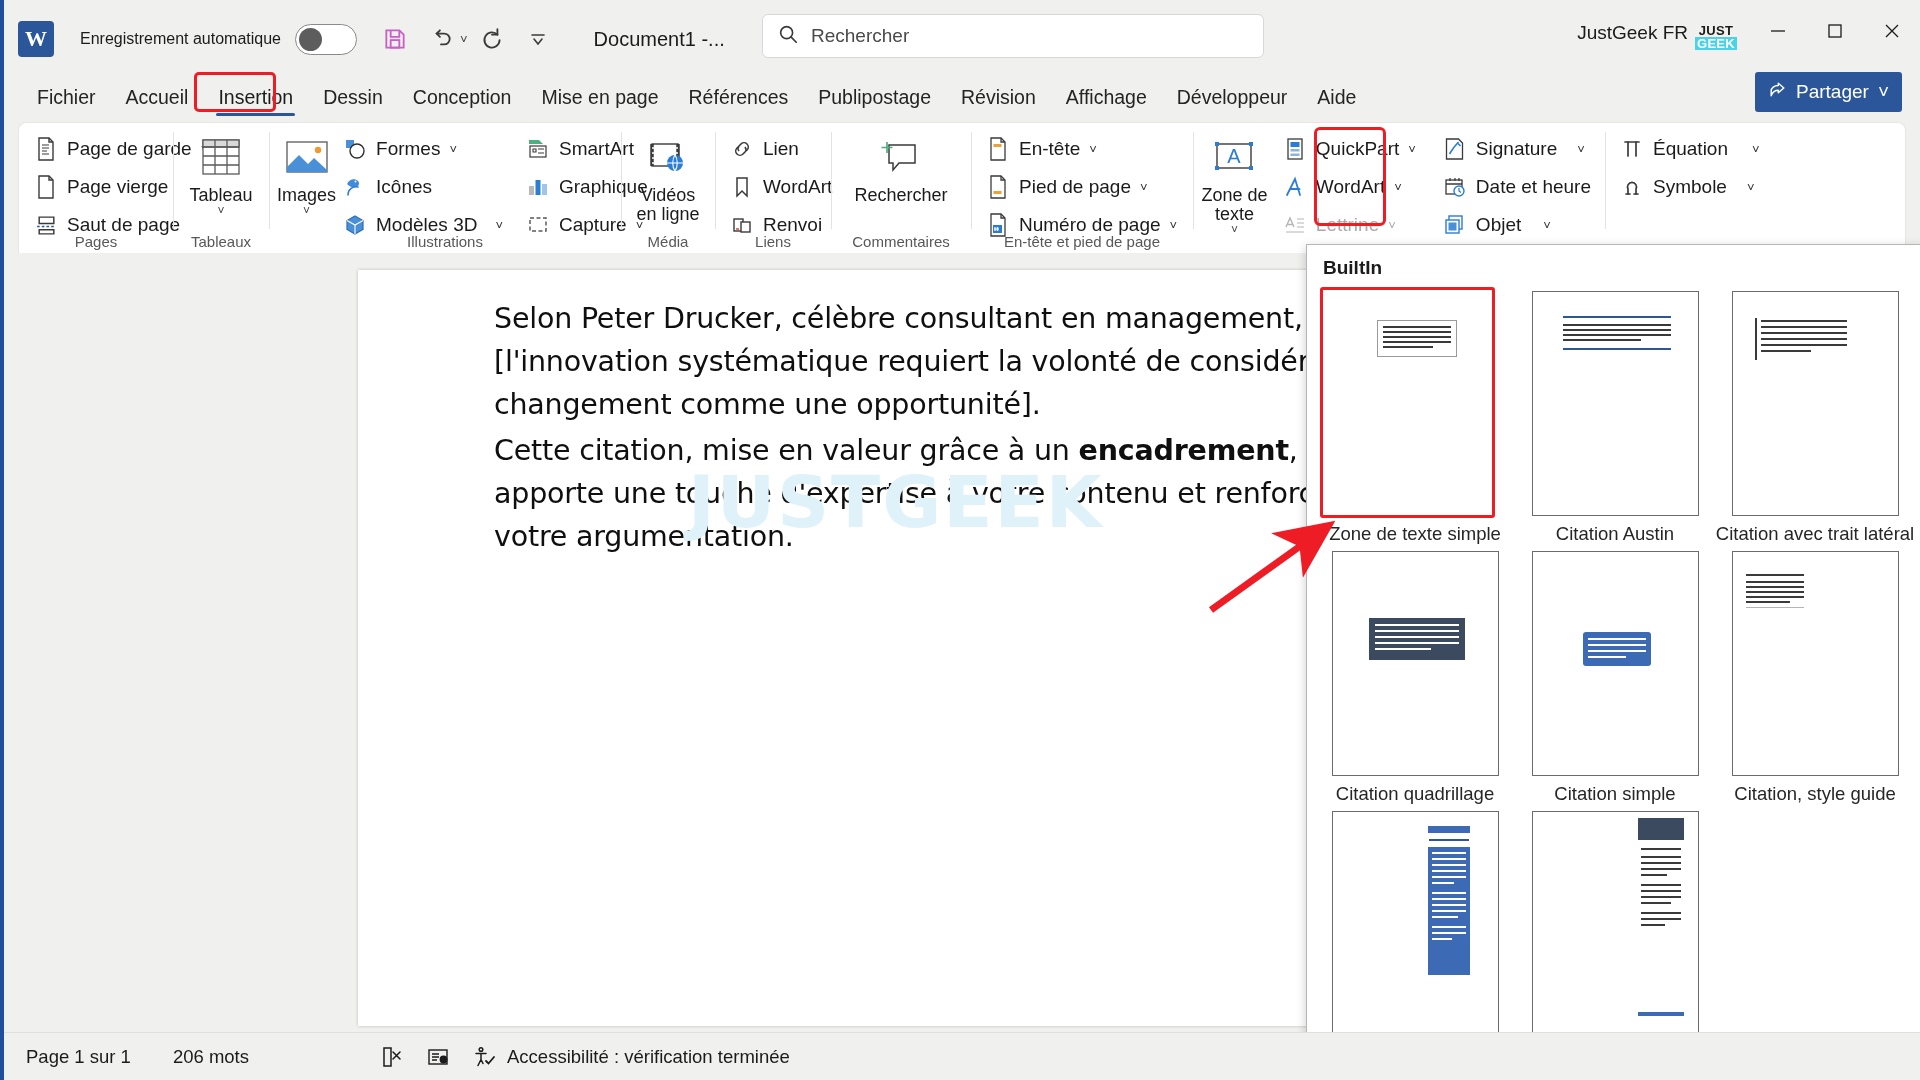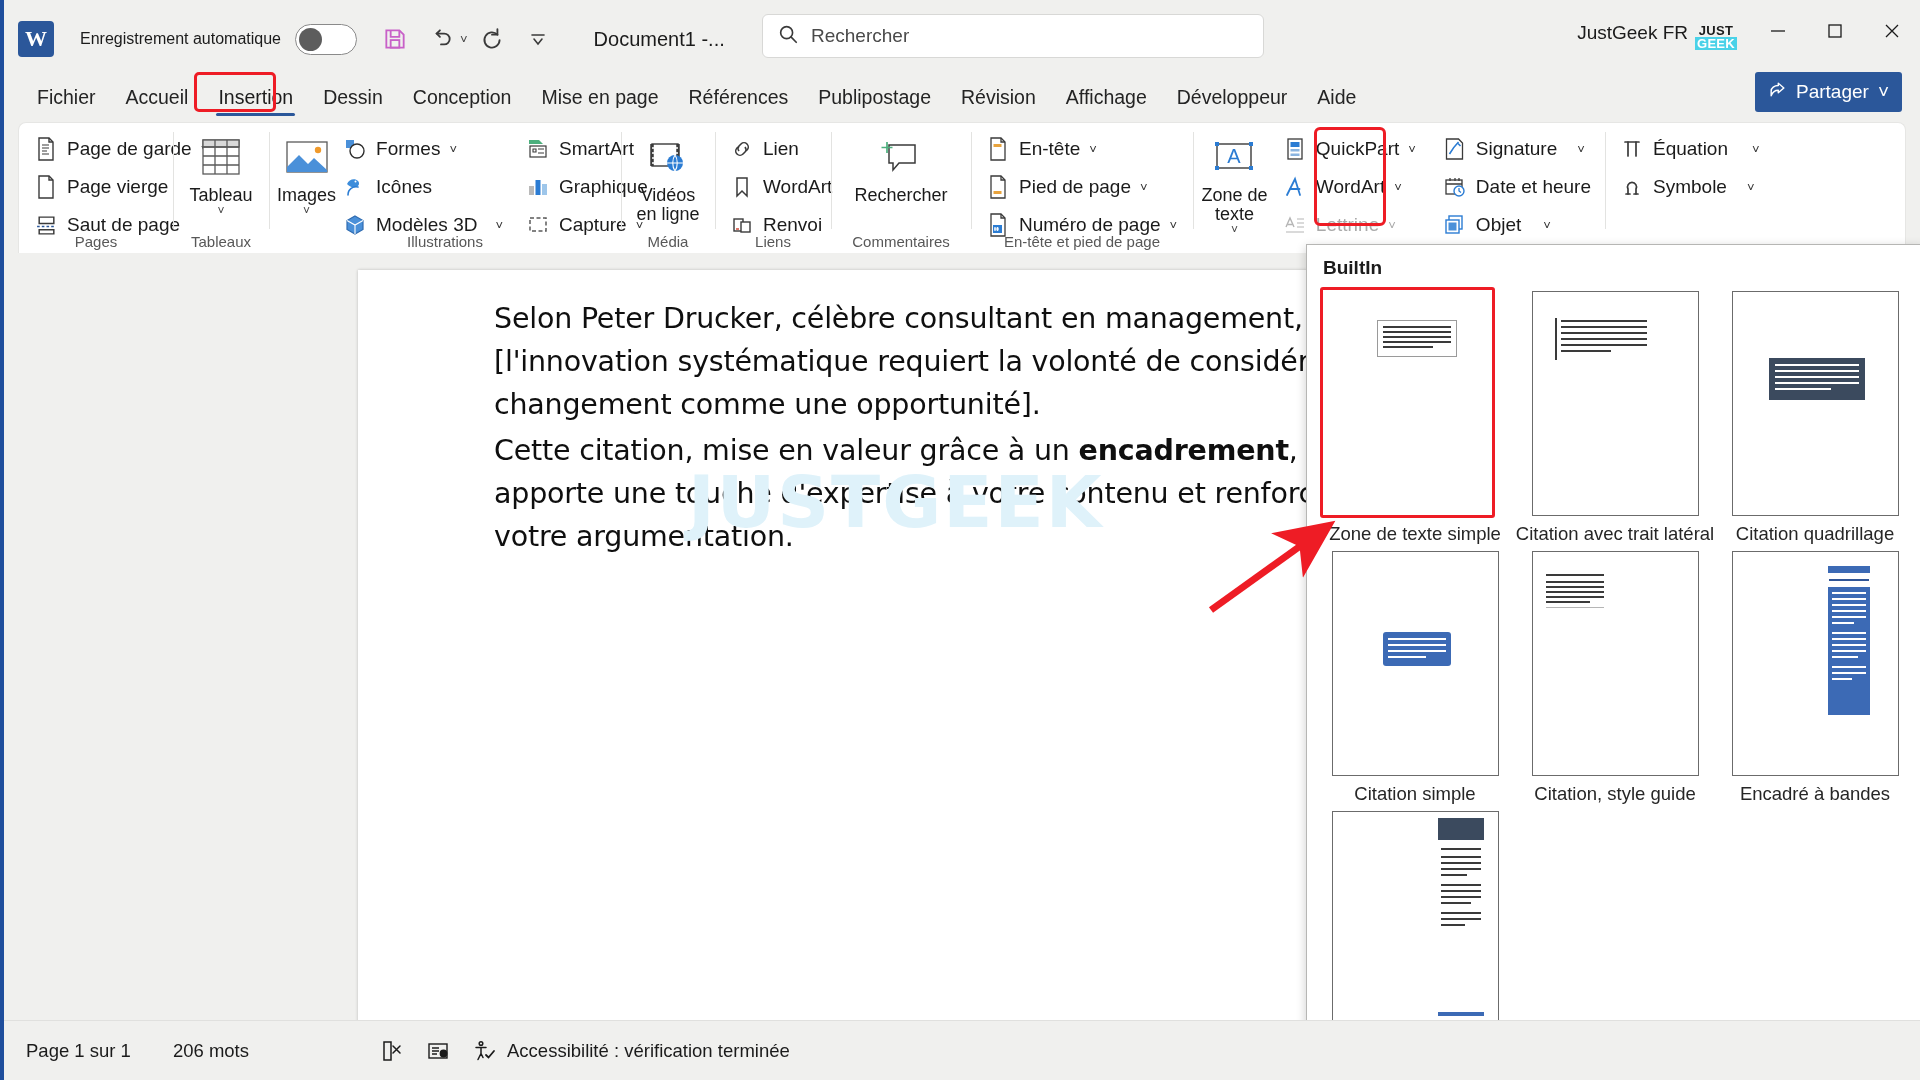--- a/index.html
+++ b/index.html
@@ -276,21 +276,21 @@
   .tfill { position: absolute; background: #3c6ab5; }
   .tdark { position: absolute; background: #3b4a5e; }
 
   
   .arrow-svg { position: absolute; left: 0; top: 0; width: 1920px; height: 1080px; pointer-events: none; z-index: 25; }
 
   
   .statusbar {
     position: absolute;
     left: 0; right: 0; bottom: 0;
-    height: 60px;
+    height: 48px;
     background: #f0f0ee;
     border-top: 1px solid #e0e0de;
     display: flex; align-items: center;
     padding-left: 22px;
     gap: 0;
     z-index: 40;
   }
   .sb-item { font-size: 18.5px; color: #1b1b1b; white-space: nowrap; }
   .sb-gap-a { width: 42px; }
   .sb-gap-b { width: 120px; }
@@ -773,20 +773,31 @@
             <div class="tline" style="left:5px;top:15px;width:68px;"></div>
             <div class="tline" style="left:5px;top:20px;width:68px;"></div>
             <div class="tline" style="left:5px;top:25px;width:50px;"></div>
           </div>
         </div>
         <div class="sel-ring"></div>
         <div class="glabel">Zone de texte simple</div>
       </div>
 
 
+      <div class="gcell">
+        <div class="gthumb">
+          <div class="tline blue" style="left:30px;top:24px;width:108px;height:2.4px;"></div>
+          <div class="tline" style="left:30px;top:32px;width:108px;"></div>
+          <div class="tline" style="left:30px;top:37px;width:108px;"></div>
+          <div class="tline" style="left:30px;top:42px;width:108px;"></div>
+          <div class="tline" style="left:30px;top:47px;width:78px;"></div>
+          <div class="tline blue" style="left:30px;top:56px;width:108px;height:2.4px;"></div>
+        </div>
+        <div class="glabel">Citation Austin</div>
+      </div>
 
       <div class="gcell">
         <div class="gthumb">
           <div class="tbar" style="left:22px;top:26px;width:2.4px;height:42px;background:#3a3a3a;"></div>
           <div class="tline" style="left:28px;top:28px;width:86px;"></div>
           <div class="tline" style="left:28px;top:34px;width:86px;"></div>
           <div class="tline" style="left:28px;top:40px;width:86px;"></div>
           <div class="tline" style="left:28px;top:46px;width:86px;"></div>
           <div class="tline" style="left:28px;top:52px;width:86px;"></div>
           <div class="tline" style="left:28px;top:58px;width:50px;"></div>

